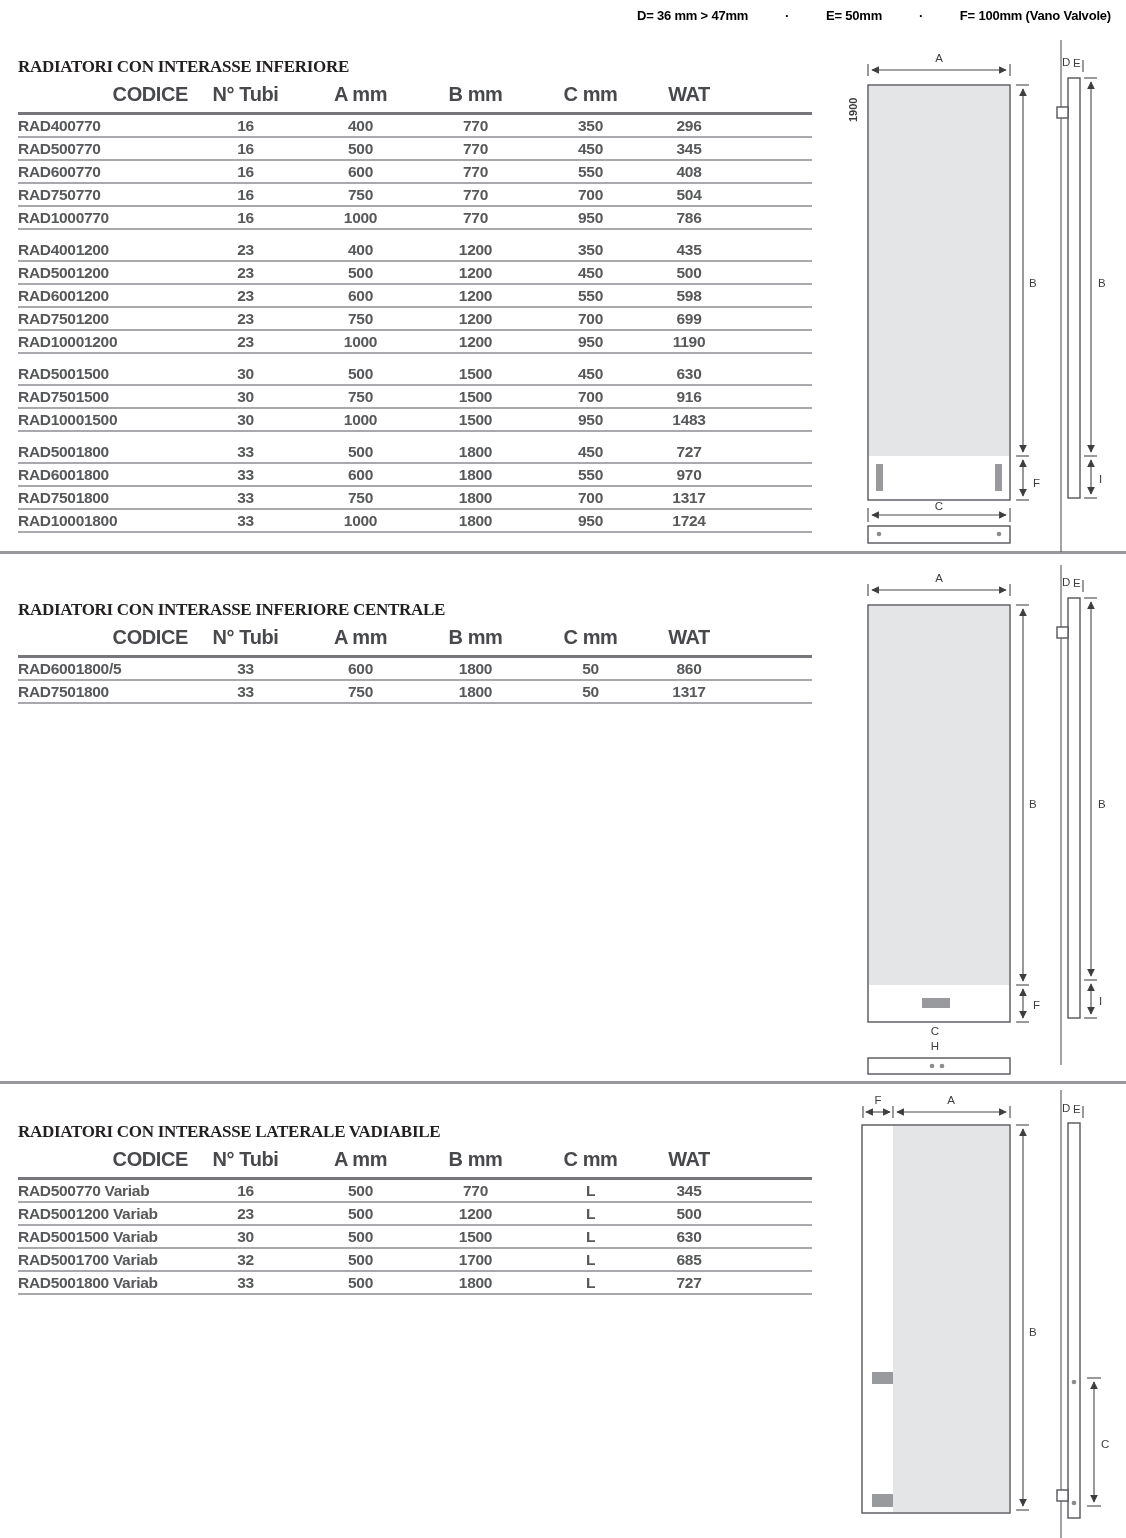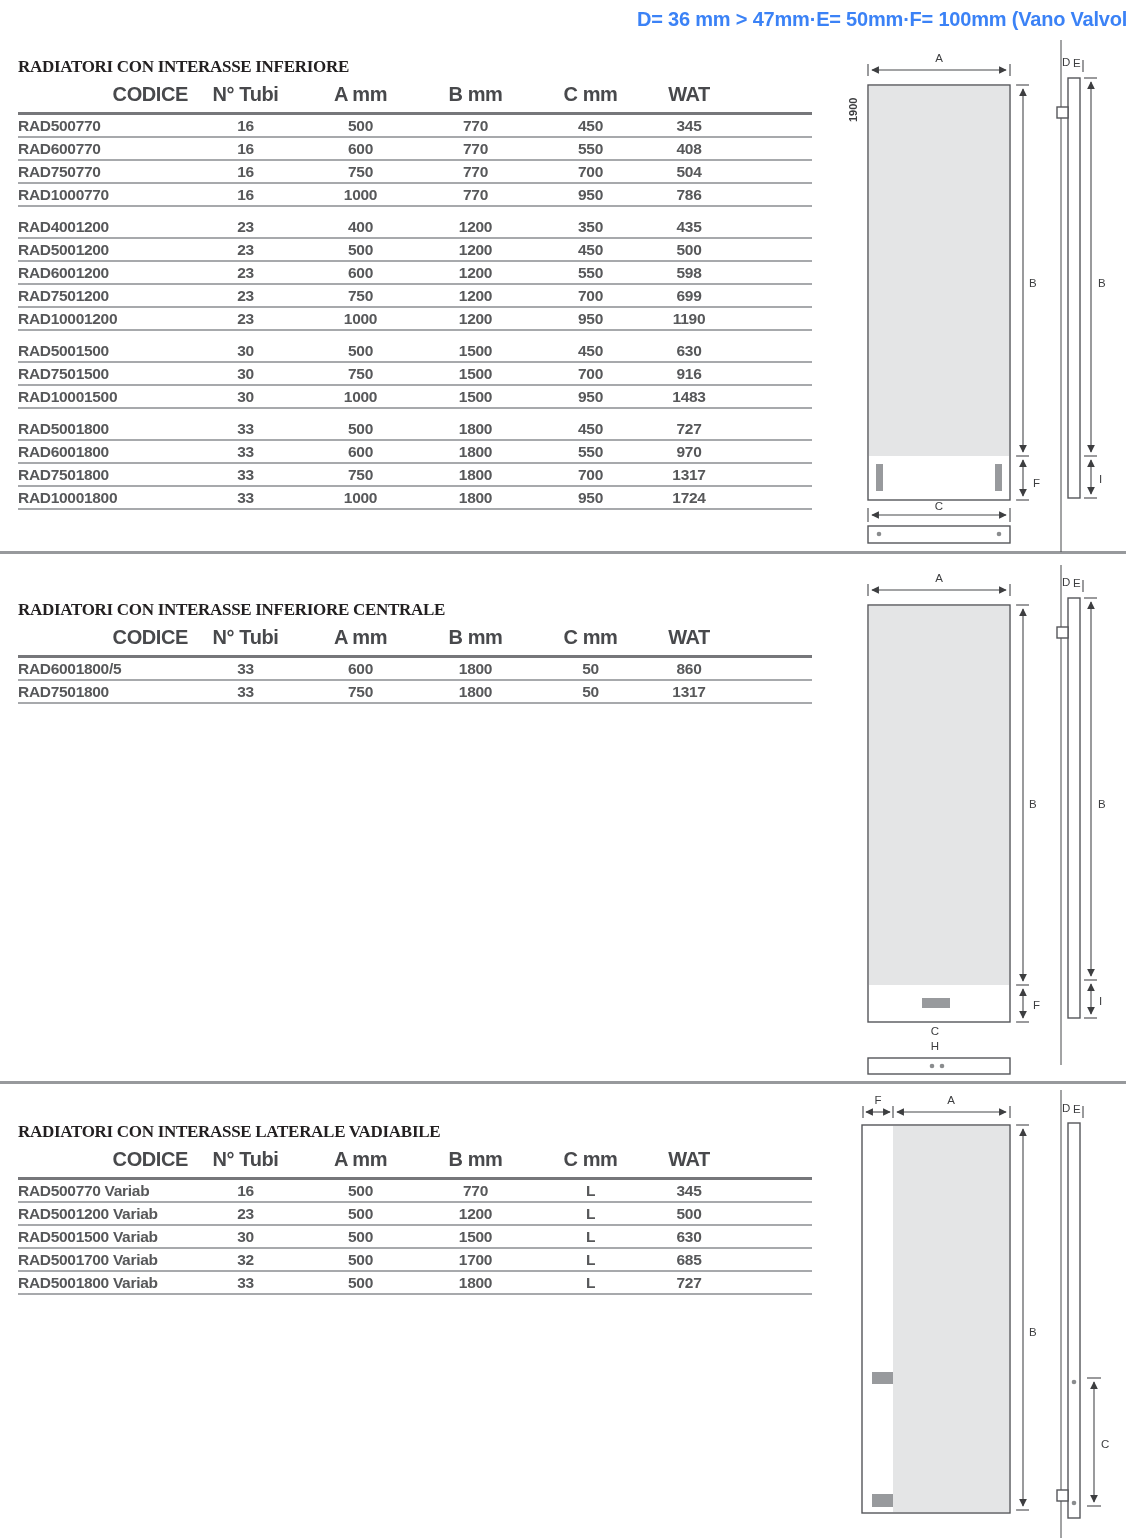--- a/index.html
+++ b/index.html
@@ -4,21 +4,21 @@
 <style>
   html,body{margin:0;padding:0;background:#ffffff;}
   .page{
     position:relative;width:1126px;height:1538px;background:#ffffff;
     font-family:"Liberation Sans",sans-serif;overflow:hidden;
   }
   
   .top-note{
     position:absolute;top:8px;left:637px;width:474px;
     display:flex;justify-content:space-between;align-items:baseline;
-    font-weight:bold;font-size:20px;color:#3b82f6;letter-spacing:-0.2px;white-space:nowrap;
+    font-weight:bold;font-size:13px;color:#000000;letter-spacing:-0.2px;white-space:nowrap;
   }
   
   section.tbl{position:absolute;left:18px;width:794px;}
   #sec1{top:57px}
   #sec2{top:600px}
   #sec3{top:1122px}
   h2.title{
     margin:0 0 5px 0;font-size:17px;font-weight:bold;color:#232021;
     letter-spacing:-0.3px;white-space:nowrap;font-family:Liberation Serif, serif;
   }
@@ -81,20 +81,29 @@
             <th>N° Tubi</th>
             <th>A mm</th>
             <th>B mm</th>
             <th>C mm</th>
             <th>WAT</th>
             <th></th>
           </tr>
         </thead>
         <tbody>
           <tr>
+            <td>RAD400770</td>
+            <td>16</td>
+            <td>400</td>
+            <td>770</td>
+            <td>350</td>
+            <td>296</td>
+            <td></td>
+          </tr>
+          <tr>
             <td>RAD500770</td>
             <td>16</td>
             <td>500</td>
             <td>770</td>
             <td>450</td>
             <td>345</td>
             <td></td>
           </tr>
           <tr>
             <td>RAD600770</td>

